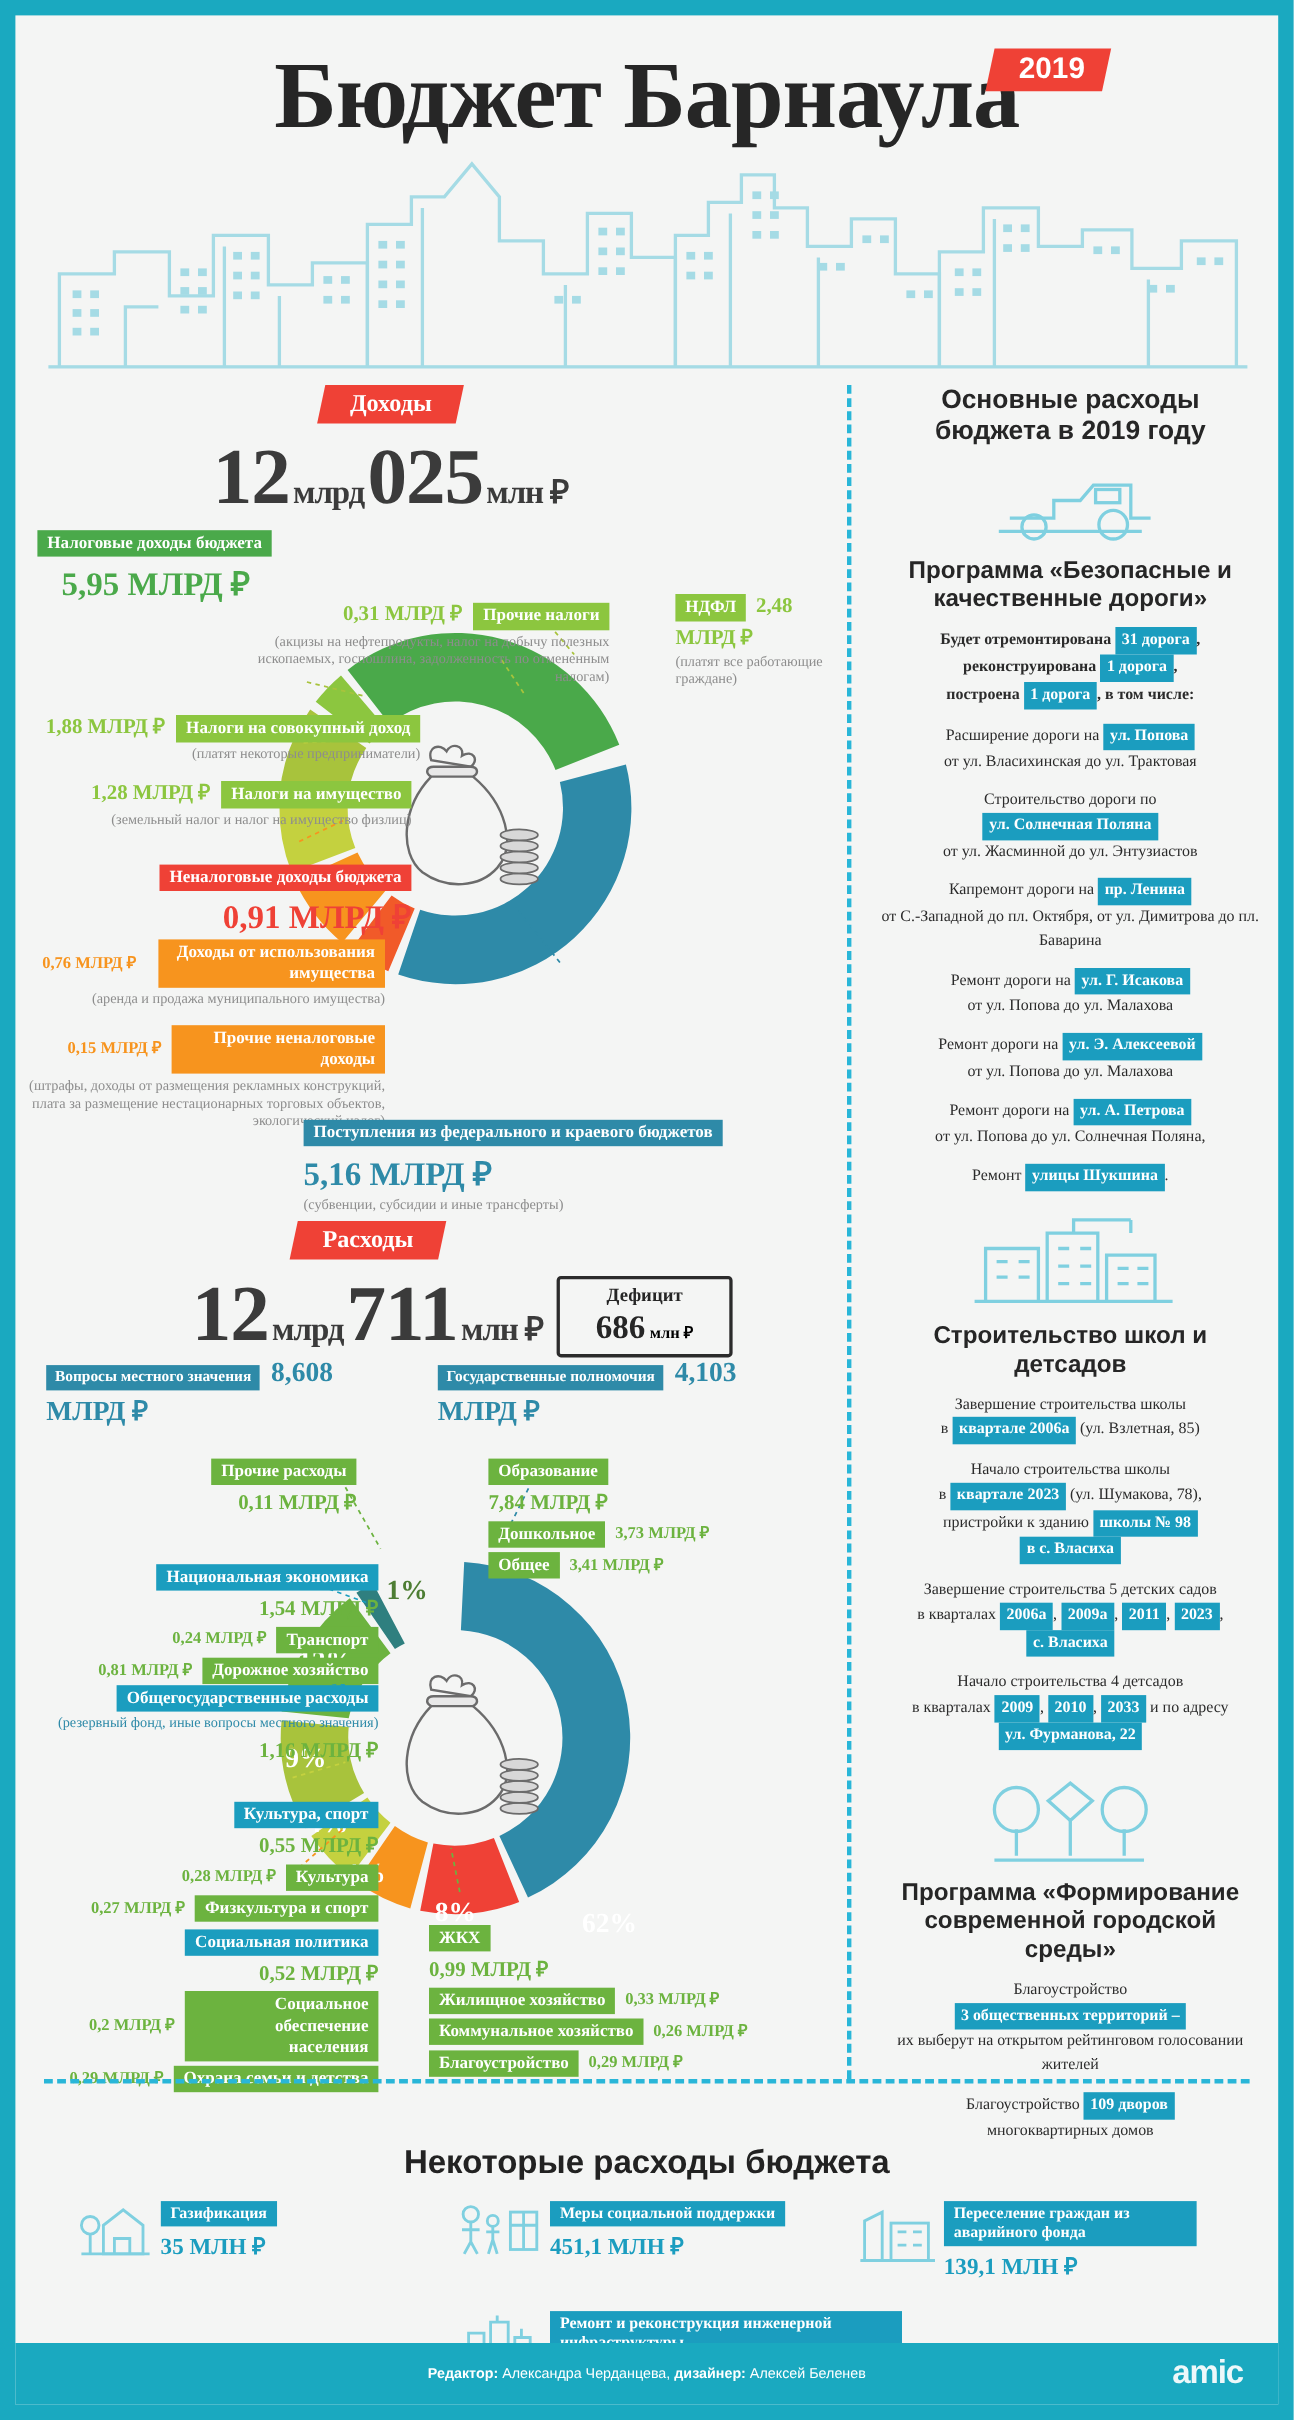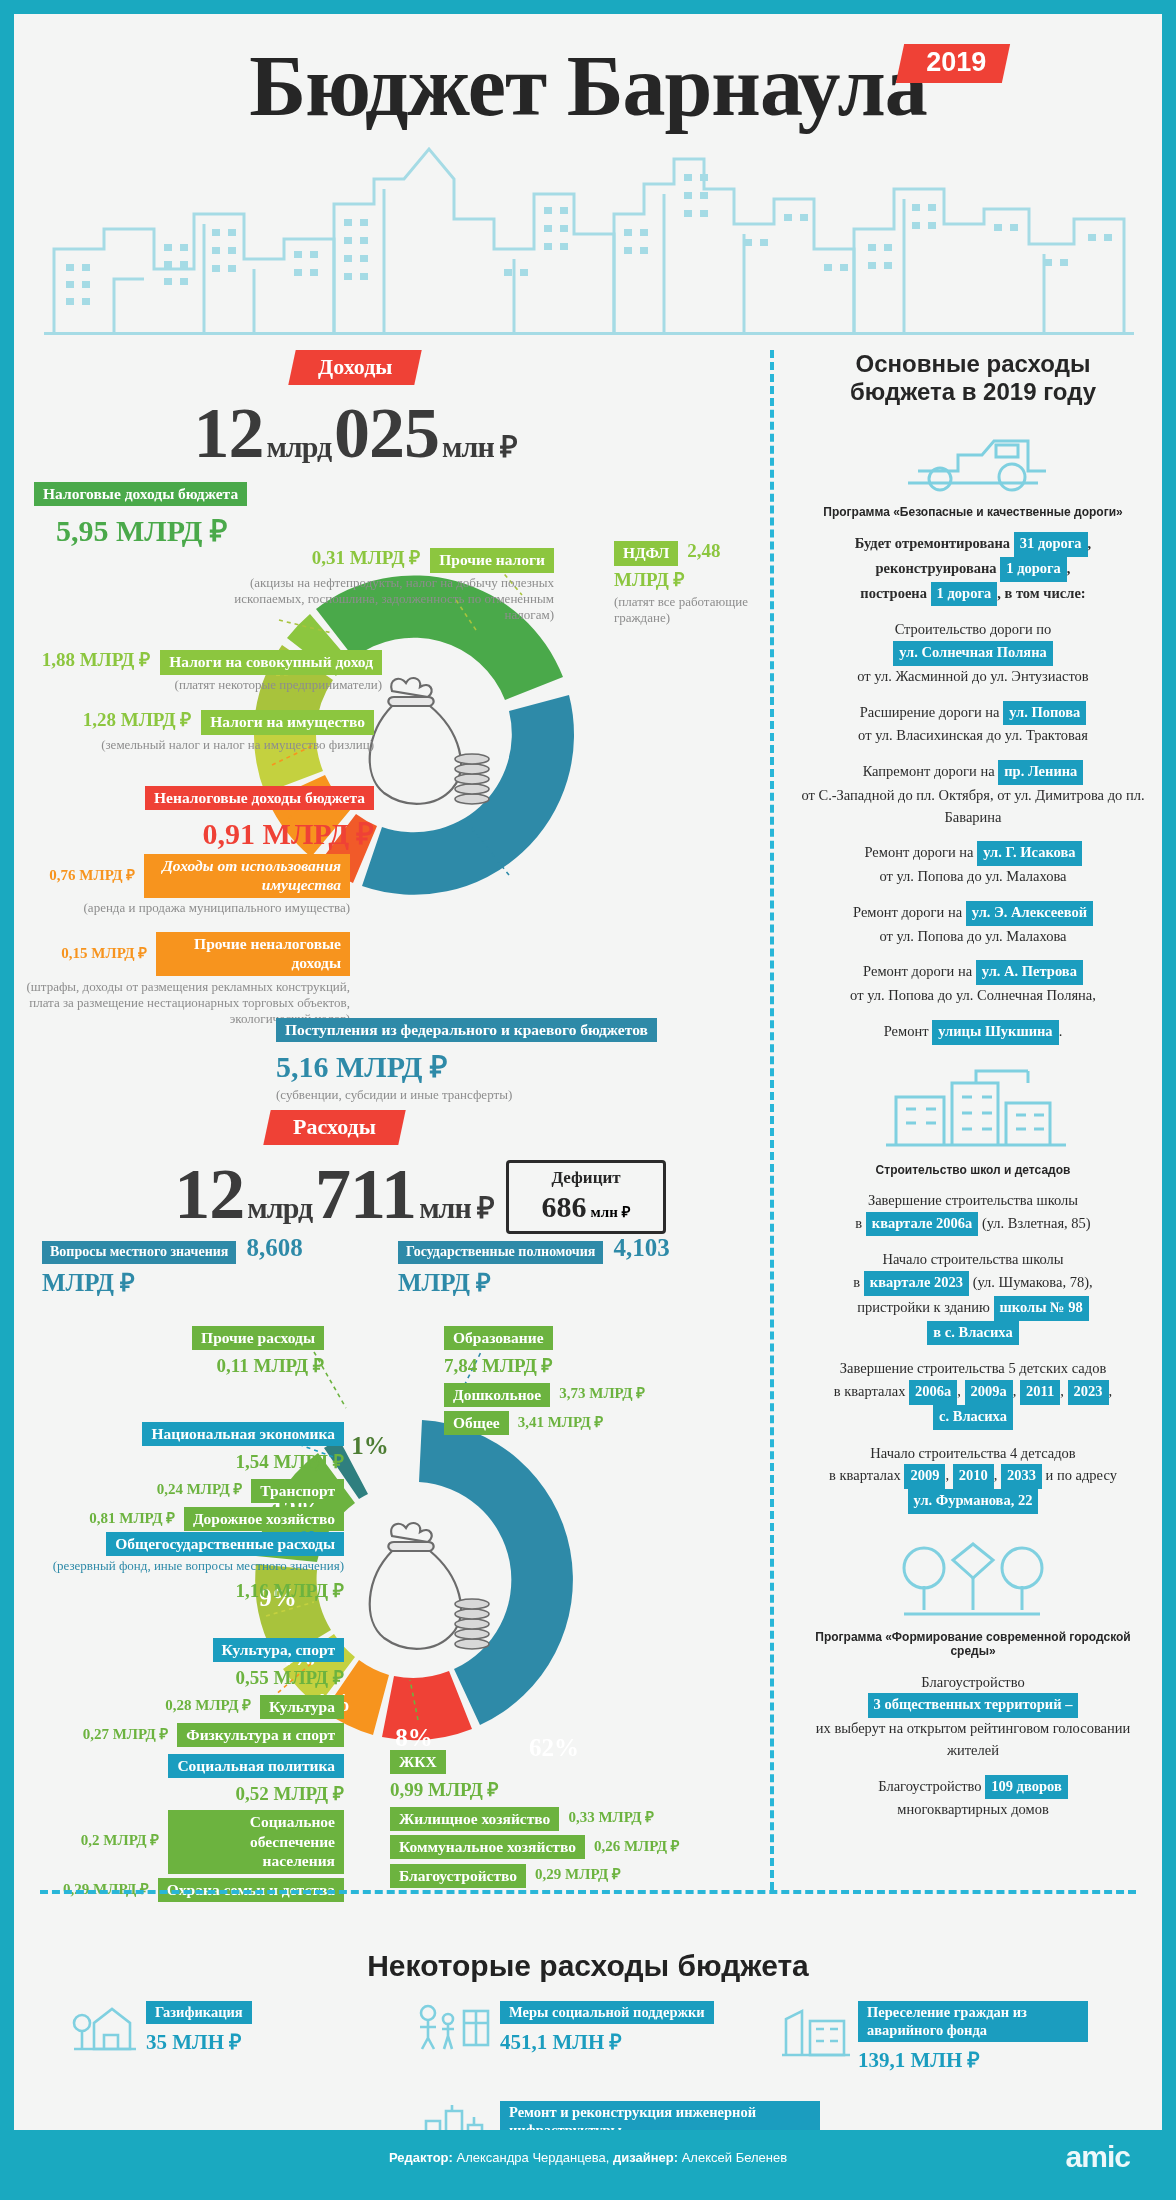--- a/index.html
+++ b/index.html
@@ -91,21 +91,21 @@
 
   .lbl { position:absolute; }
   .r  { text-align:right; }
 
   
   .rc-h {
     text-align:center; font-size:24px; font-weight:700; color:#262626;
     font-family:"Liberation Sans", sans-serif; line-height:1.18;
   }
   .rc-sub {
-    text-align:center; font-size:12px; font-weight:700; color:#262626;
+    text-align:center; font-size:22px; font-weight:700; color:#262626;
     font-family:"Liberation Sans", sans-serif; line-height:1.2; margin-top:10px;
   }
   .rc-p {
     text-align:center; font-size:14.5px; color:#2b2b2b; line-height:1.5;
     font-family:"Liberation Serif", serif; margin-top:13px;
   }
   .hl {
     background:#1b9dbf; color:#fff; padding:1px 6px 2px;
     font-weight:700; display:inline-block;
   }
@@ -338,21 +338,21 @@
       <div class="note" style="margin-top:2px;">(земельный налог и налог на имущество физлиц)</div>
     </div>
 
     <div class="lbl r" style="left:0px; top:436px; width:360px;">
       <span class="tag rd">Неналоговые доходы бюджета</span>
       <div class="amt rd big" style="margin-top:2px;">0,91 МЛРД ₽</div>
     </div>
 
     <div class="lbl r" style="left:0px; top:504px; width:336px;">
       <span class="amt or sm">0,76 МЛРД ₽</span>
-      <span class="tag or" style="margin-left:5px; max-width:206px;font-style:italic;">Доходы от использования имущества</span>
+      <span class="tag or" style="margin-left:16px; max-width:206px;">Доходы от использования имущества</span>
       <div class="note" style="margin-top:2px;">(аренда и продажа муниципального имущества)</div>
     </div>
 
     <div class="lbl r" style="left:0px; top:582px; width:336px;">
       <span class="amt or sm">0,15 МЛРД ₽</span>
       <span class="tag or" style="margin-left:5px; max-width:194px;">Прочие неналоговые доходы</span>
       <div class="note" style="margin-top:3px;">(штрафы, доходы от размещения рекламных конструкций, плата за размещение нестационарных торговых объектов, экологический налог)</div>
     </div>
 
     <div class="lbl" style="left:262px; top:668px; width:470px;">
@@ -537,28 +537,28 @@
     <div class="rc-p rc-bold">
       <span>Будет отремонтирована</span>
       <span class="hl">31 дорога</span><span>,</span><br>
       <span>реконструирована</span>
       <span class="hl">1 дорога</span><span>,</span><br>
       <span>построена</span>
       <span class="hl">1 дорога</span><span>, в том числе:</span>
     </div>
 
     <div class="rc-p">
+      <span>Расширение дороги на</span>
+      <span class="hl">ул. Попова</span><br>
+      <span>от ул. Власихинская до ул. Трактовая</span>
+    </div>
+    <div class="rc-p">
       <span>Строительство дороги по</span><br>
       <span class="hl">ул. Солнечная Поляна</span><br>
       <span>от ул. Жасминной до ул. Энтузиастов</span>
-    </div>
-    <div class="rc-p">
-      <span>Расширение дороги на</span>
-      <span class="hl">ул. Попова</span><br>
-      <span>от ул. Власихинская до ул. Трактовая</span>
     </div>
     <div class="rc-p">
       <span>Капремонт дороги на</span>
       <span class="hl">пр. Ленина</span><br>
       <span>от С.-Западной до пл. Октября, от ул. Димитрова до пл. Баварина</span>
     </div>
     <div class="rc-p">
       <span>Ремонт дороги на</span>
       <span class="hl">ул. Г. Исакова</span><br>
       <span>от ул. Попова до ул. Малахова</span>

